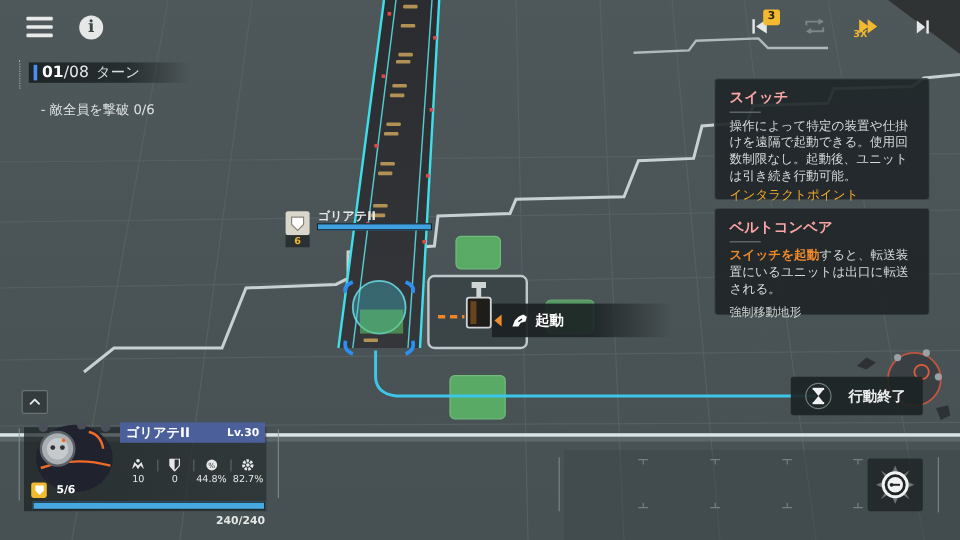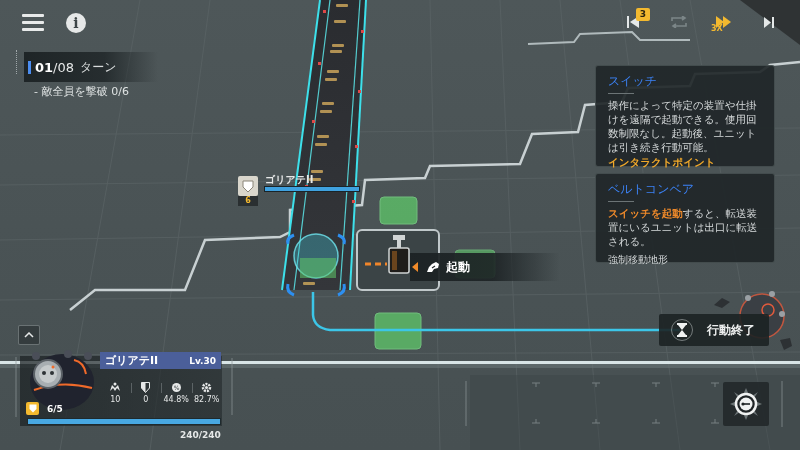--- a/index.html
+++ b/index.html
@@ -10,42 +10,42 @@
   svg.map { position: absolute; left: 0; top: 0; }
 
   .abs { position: absolute; }
 
   
   .menu-btn { left: 22px; top: 14px; width: 22px; height: 20px; cursor: pointer; }
   .menu-btn span { display: block; height: 3px; background: #e8eaea; margin-bottom: 4px; border-radius: 1px; }
   .info-btn { left: 66px; top: 13px; width: 20px; height: 20px; border-radius: 50%; background: #e6e8e8;
     color: #3e4648; font-family: "DejaVu Serif", serif; font-weight: bold; font-size: 14px; text-align: center; line-height: 20px; cursor: pointer; }
 
-  .turn-box { left: 24px; top: 52px; width: 134px; height: 30px;
+  .turn-box { left: 24px; top: 52px; width: 134px; height: 17px;
     background: linear-gradient(90deg, rgba(22,28,30,0.85) 0%, rgba(22,28,30,0.7) 60%, rgba(22,28,30,0) 100%);
     display: flex; align-items: center; padding-left: 4px; }
   .turn-box .bar { width: 3px; height: 13px; background: #4b8df0; margin-right: 4px; }
   .turn-box .cur { font-weight: bold; font-size: 13px; color: #fff; }
   .turn-box .tot { font-size: 13px; color: #e6e8e8; }
   .turn-box .lbl { font-size: 12px; color: #d8dcdc; margin-left: 6px; }
   .turn-brk { left: 16px; top: 50px; width: 2px; height: 24px; border-left: 1px dotted #a0a8aa; }
   .objective { left: 34px; top: 84px; font-size: 11px; color: #dfe3e3; }
 
   
   .ctl { top: 12px; height: 20px; cursor: pointer; display: flex; align-items: center; justify-content: center; }
   .undo-badge { left: 636px; top: 8px; width: 14px; height: 13px; background: #f3b92f; color: #2b2410;
     font-size: 9px; font-weight: bold; text-align: center; line-height: 13px; border-radius: 2px; }
   .speed-lbl { left: 711px; top: 24px; font-size: 8px; font-weight: bold; color: #f3b92f; }
 
   
   .panel { background: rgba(32,38,40,0.92); border: 1px solid rgba(90,100,102,0.6); border-radius: 3px; padding: 7px 10px 6px 12px; }
-  .panel .ttl { font-size: 12px; font-weight: normal; color: #3b82f6; margin-bottom: 3px; }
+  .panel .ttl { font-size: 12px; font-weight: bold; color: #fca5a5; margin-bottom: 3px; }
   .panel .sep { width: 26px; height: 1px; background: #6c7476; margin-bottom: 4px; }
   .panel .desc { font-size: 10.5px; line-height: 14px; color: #d6dadb; }
-  .panel .tag-orange { font-size: 10.5px; font-weight: bold; color: #f0a82a; margin-top: 2px; }
+  .panel .tag-orange { font-size: 10.5px; font-weight: normal; color: #f0a82a; margin-top: 2px; }
   .panel .hl { color: #f08a2a; font-weight: bold; }
   .panel .tag-grey { font-size: 10px; color: #d3d7d8; margin-top: 5px; }
   .switch-panel { left: 595px; top: 65px; width: 180px; height: 102px; }
   .belt-panel { left: 595px; top: 173px; width: 180px; height: 90px; }
 
   
   .unit-tag { left: 238px; top: 176px; display: flex; }
   .unit-tag .shield { width: 20px; height: 20px; background: #d9d6cc; border-radius: 2px; display:flex; align-items:center; justify-content:center; }
   .unit-tag .count { position: absolute; left: 0; top: 20px; width: 20px; height: 10px; background: #2a2f31; color: #f3b92f; font-size: 8px; font-weight: bold; text-align: center; line-height: 10px; }
   .unit-tag .nm { position: absolute; left: 27px; top: -3px; font-size: 10px; color: #e6e8e8; white-space: nowrap; font-weight: bold;}
@@ -363,21 +363,21 @@
       <div class="val">82.7%</div>
     </div>
   </div>
 
   <div class="abs shield-count">
     <div class="sh">
       <svg width="8" height="9" viewBox="0 0 8 9">
           <path d="M0.5 0.5 H7.5 V5 L4 8.5 L0.5 5 Z" fill="#fff"></path>
         </svg>
     </div>
-    <span class="val">6/5</span>
+    <span class="val">5/6</span>
   </div>
 
   <div class="abs hp-bar"></div>
   <div class="abs hp-text">240/240</div>
 
   <div class="abs skill-btn">
     <svg width="34" height="34" viewBox="0 0 34 34">
       <g fill="#6c7476">
         <polygon points="17,1 20,8 14,8"></polygon>
           <polygon points="17,33 20,26 14,26"></polygon>

